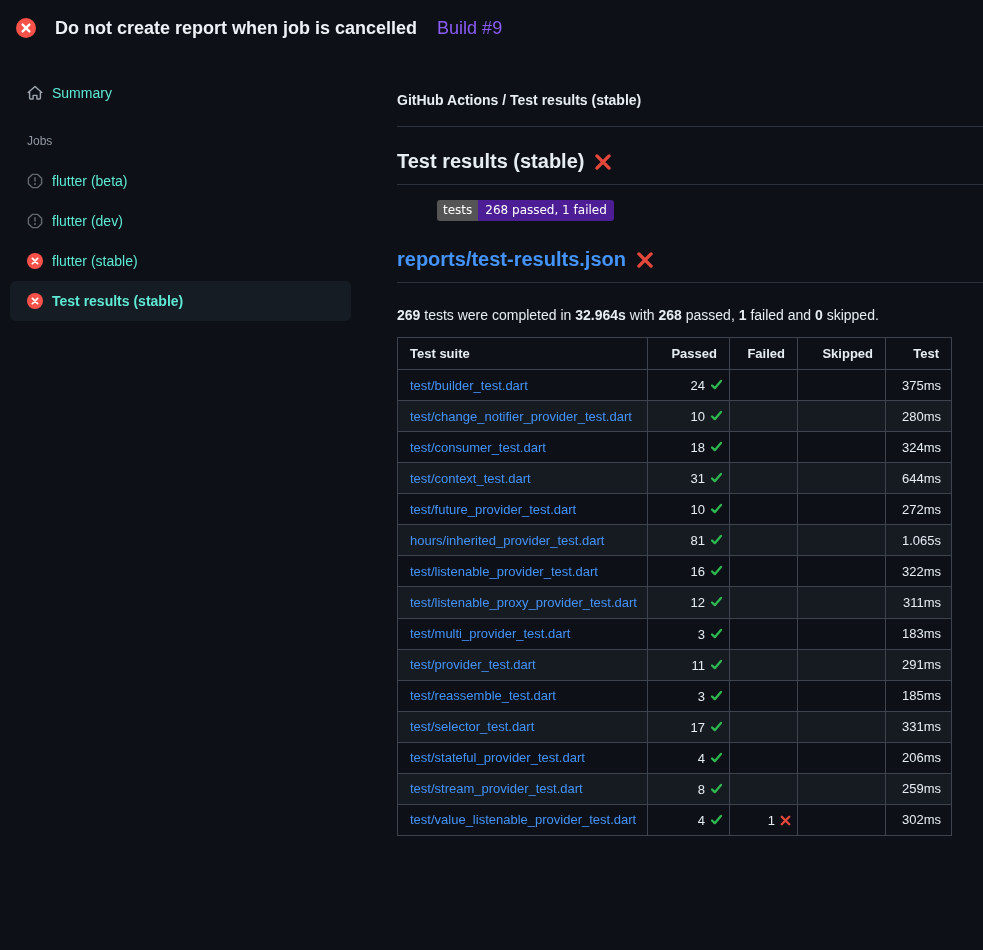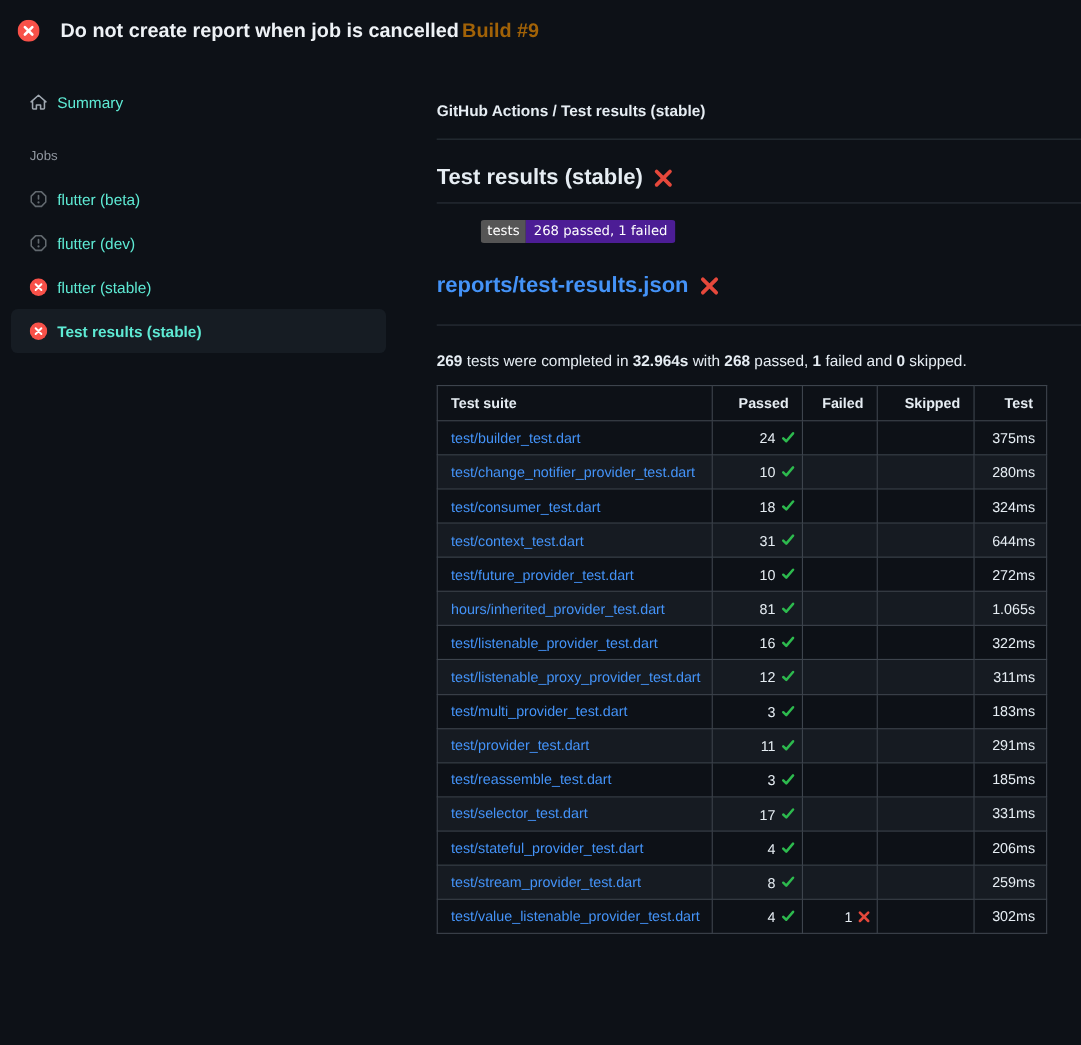--- a/index.html
+++ b/index.html
@@ -6,21 +6,21 @@
   html,body { background:#0d1117; }
   body {
     width:983px; height:950px; overflow:hidden; position:relative;
     font-family:"Liberation Sans", sans-serif; color:#e6edf3; font-size:14px;
   }
   a { text-decoration:none; }
 
   
   .top-header { height:56px; display:flex; align-items:center; padding:0 16px; gap:19px; }
   .top-title { font-size:18px; font-weight:700; color:#eef2f6; }
-  .top-build { font-size:18px; font-weight:700; color:#a16207; margin-left:3px; }
+  .top-build { font-size:18px; font-weight:400; color:#8b5cf6; margin-left:20px; }
 
   
   .layout { display:flex; align-items:flex-start; }
 
   
   aside { width:365px; flex:0 0 365px; padding-top:17px; }
   .side-item {
     height:40px; margin:0 14px 0 10px; padding-left:17px;
     display:flex; align-items:center; gap:9px; border-radius:6px;
     font-size:14px; font-weight:500; color:#5eead4; cursor:pointer;
@@ -36,21 +36,21 @@
   .divider { margin-top:17px; border-top:1px solid #2b323b; height:0; }
 
   .check-title-row {
     margin-top:22px; display:flex; align-items:center; gap:10px;
     padding-bottom:10px; border-bottom:1px solid #2b323b;
   }
   .h2-text { font-size:20px; font-weight:700; color:#e6edf3; line-height:25px; }
   .h2-link { font-size:20px; font-weight:700; color:#4493f8; line-height:25px; }
   .report-title-row {
     margin-top:26px; display:flex; align-items:center; gap:10px;
-    padding-bottom:23px; border-bottom:1px solid #2b323b;
+    padding-bottom:10px; border-bottom:1px solid #2b323b;
   }
 
   .badge-row { margin-top:15px;padding-left:40px; }
   .badge {
     display:inline-flex; font-size:12px; line-height:1; border-radius:3px;
     overflow:hidden; font-family:"DejaVu Sans", sans-serif;
   }
   .badge-label { background:#555555; color:#ffffff; padding:4px 6px 5px; }
   .badge-value { background:#4c1d95; color:#ffffff; padding:4px 7px 5px; }
 

